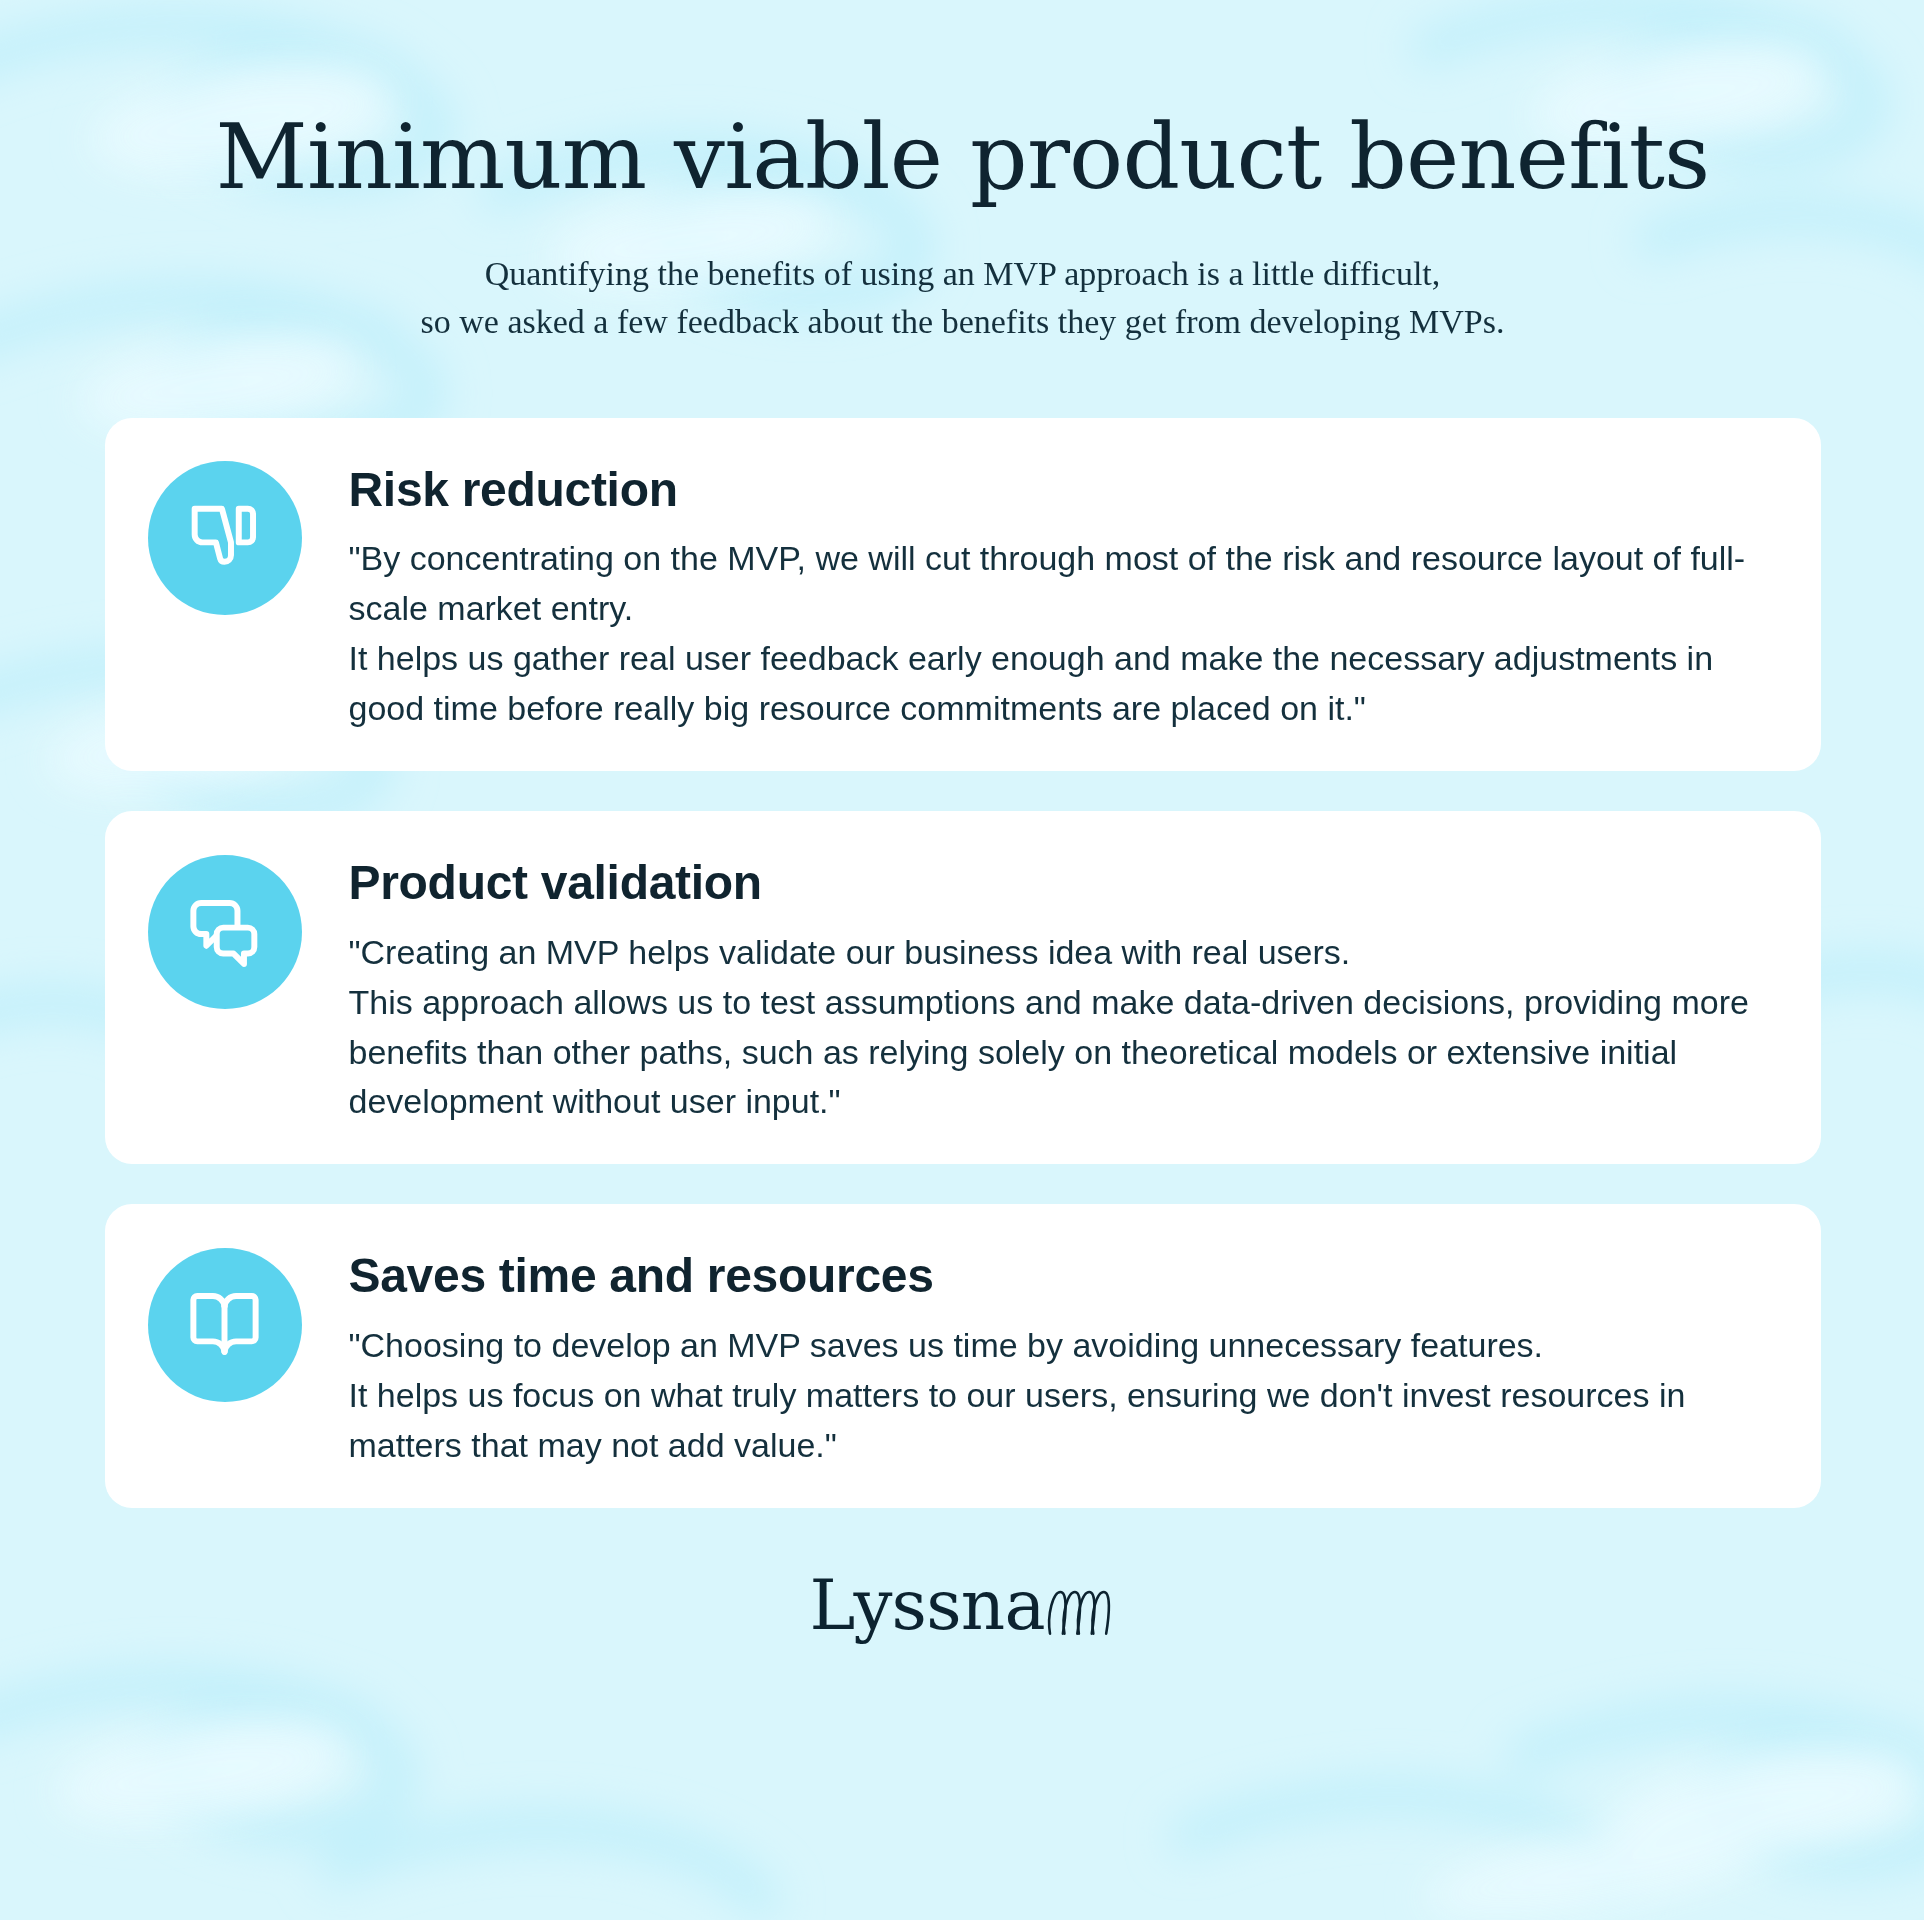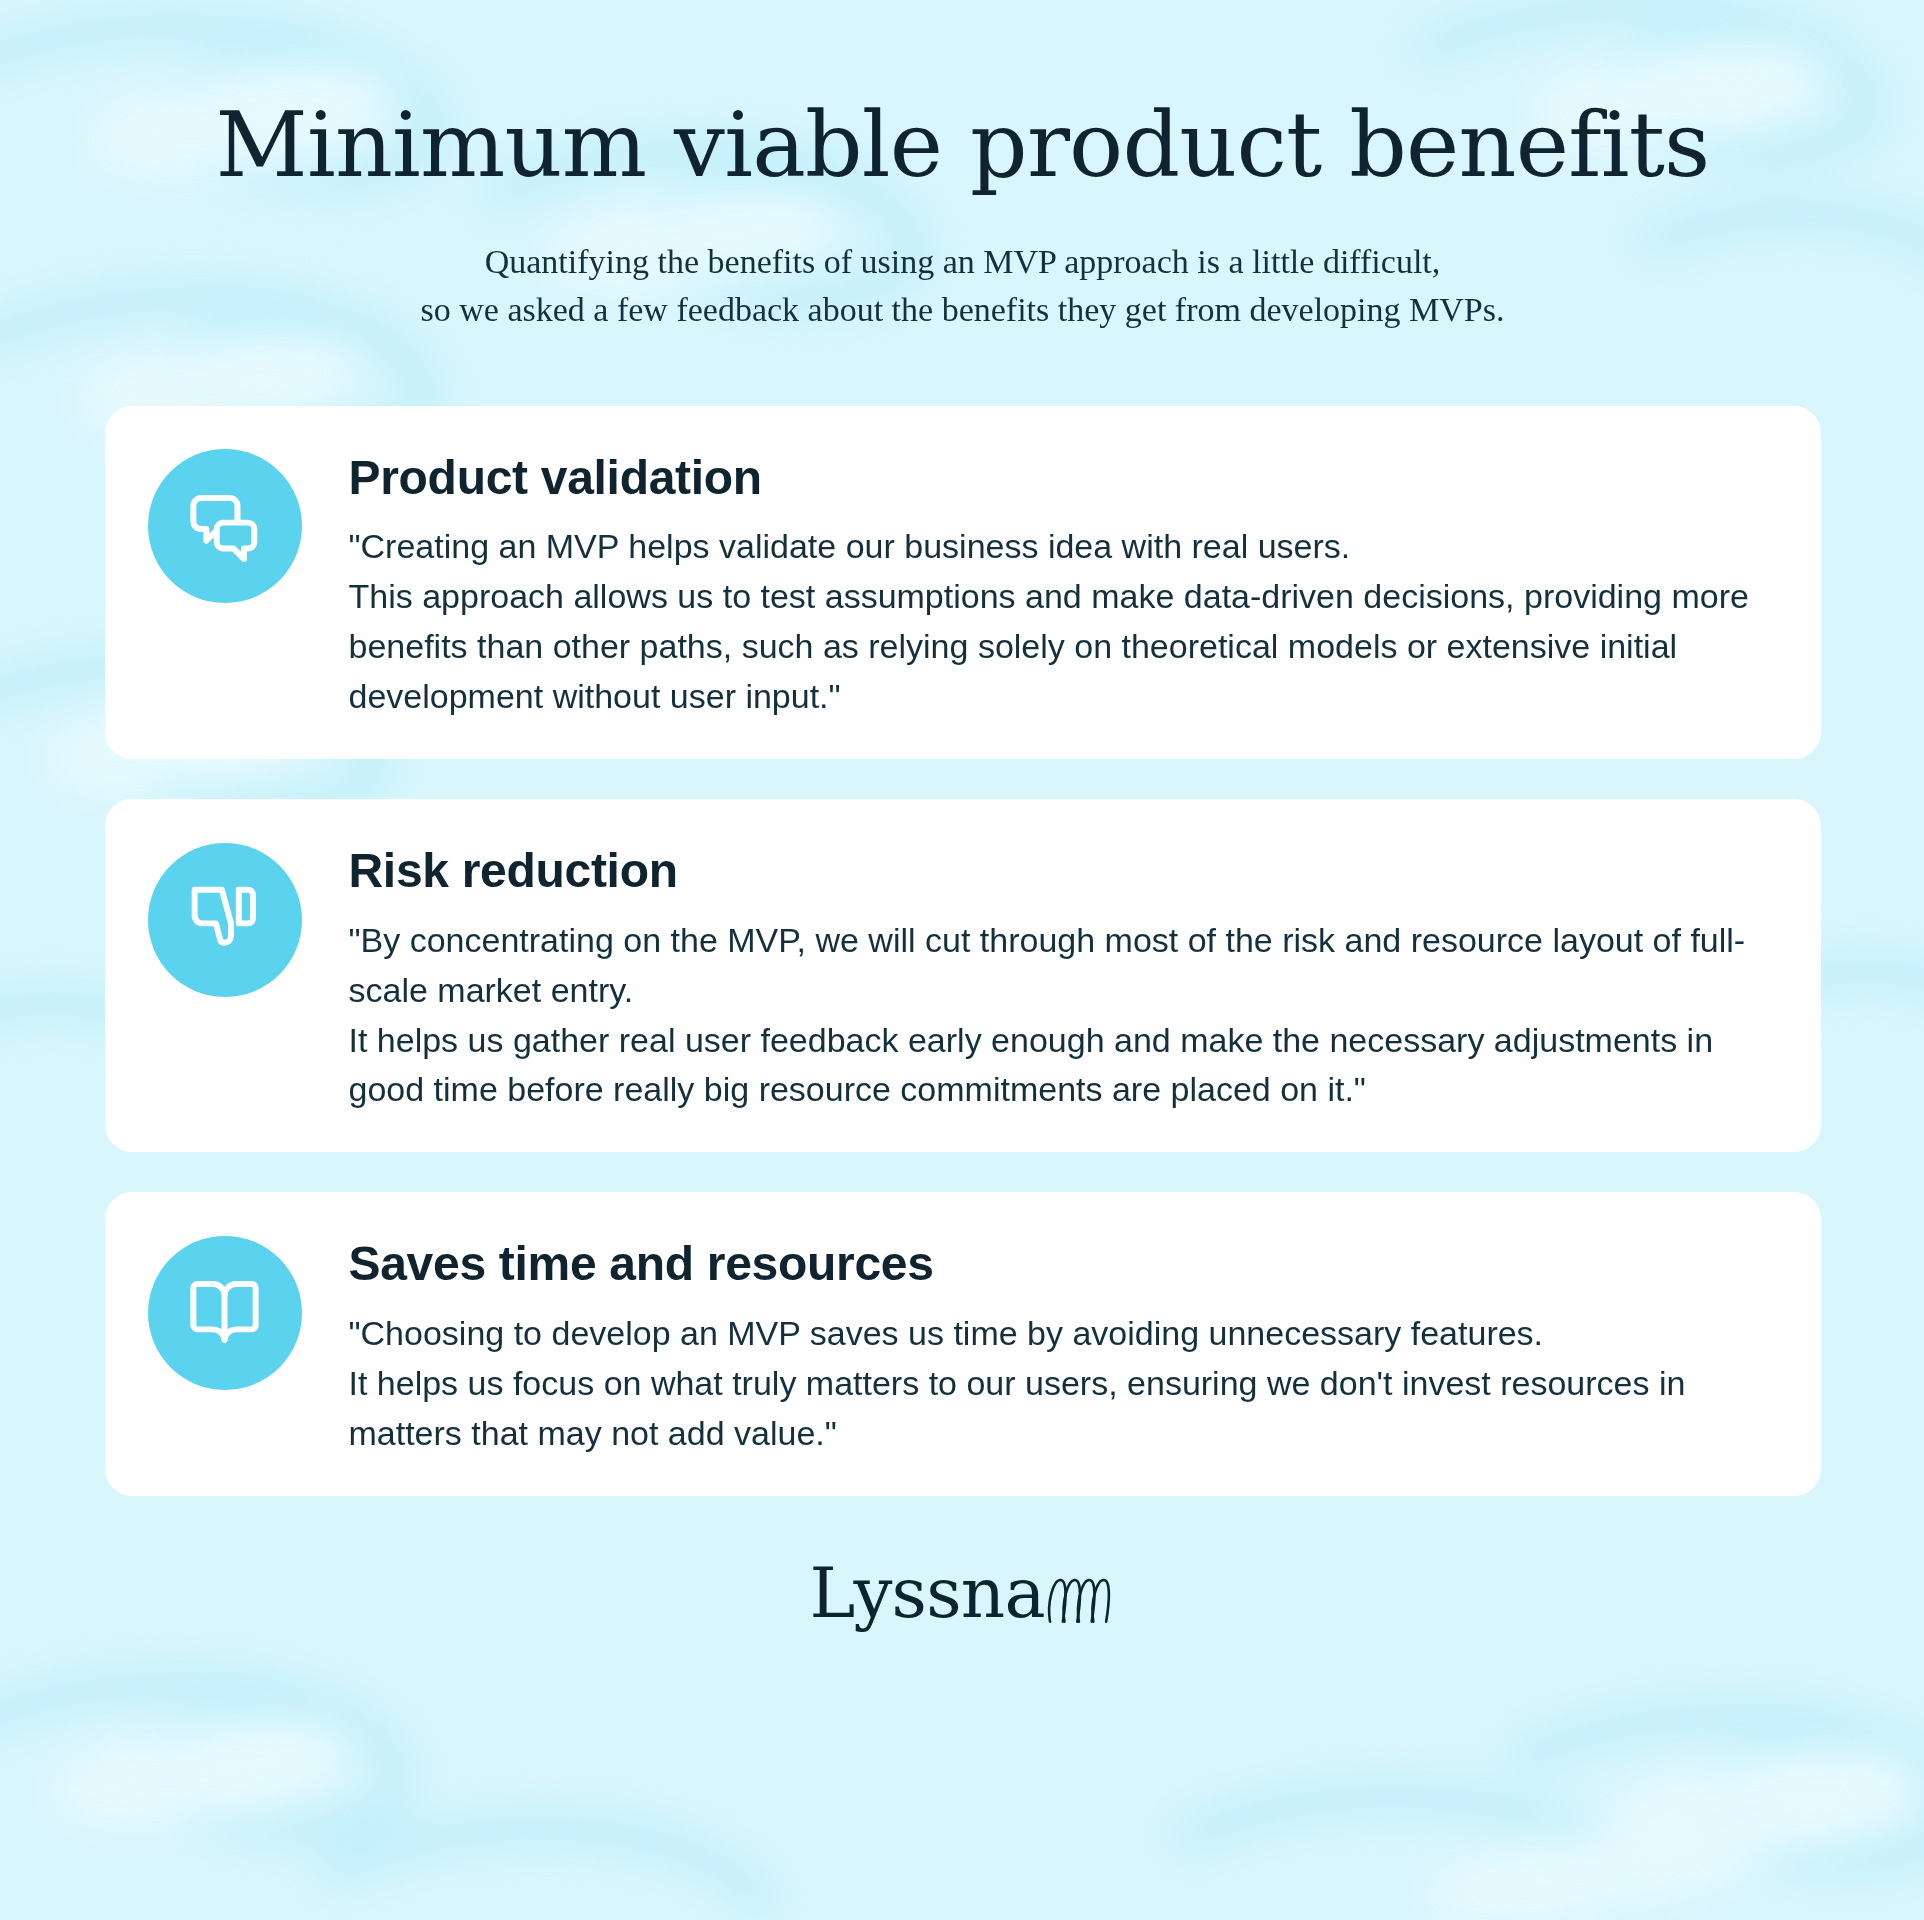--- a/index.html
+++ b/index.html
@@ -25,21 +25,21 @@
     pointer-events: none;
   }
   #bg-pattern svg { width: 100%; height: 100%; display: block; }
 
   
   #page {
     position: relative;
     z-index: 2;
     width: 1925px;
     height: 1920px;
-    padding: 0;
+    padding: 12px;
   }
 
   
   #header { text-align: center; padding-top: 95px; }
 
   #page-title {
     font-family: "DejaVu Serif", "Liberation Serif", serif;
     font-size: 90px;
     line-height: 1.12;
     font-weight: 400;
@@ -176,48 +176,48 @@
       <span class="sub-line">so we asked a few feedback about the benefits they get from developing MVPs.</span>
     </div>
   </header>
 
   <main id="cards">
 
     <section class="benefit-card">
       <div class="card-icon-wrap">
         <span>
           <svg viewBox="0 0 64 64" fill="none" xmlns="http://www.w3.org/2000/svg" stroke="#ffffff" stroke-width="4.6" stroke-linecap="round" stroke-linejoin="round">
+            <path d="M9 9 h21 l7 26 v10 a5 5 0 0 1 -5 5 a3.5 3.5 0 0 1 -3.4 -2.6 l-3.2 -12.4 h-10.4 a6 6 0 0 1 -6 -6 z"></path>
+            <path d="M43 9 h7 a4 4 0 0 1 4 4 v18 a4 4 0 0 1 -4 4 h-7 z"></path>
+          </svg>
+        </span>
+      </div>
+      <div class="card-body">
+        <h2 class="card-heading">Risk reduction</h2>
+        <div class="card-text">
+          <span class="para">"By concentrating on the MVP, we will cut through most of the risk and resource layout of full-scale market entry.</span>
+          <span class="para">It helps us gather real user feedback early enough and make the necessary adjustments in good time before really big resource commitments are placed on it."</span>
+        </div>
+      </div>
+    </section>
+
+    <section class="benefit-card">
+      <div class="card-icon-wrap">
+        <span>
+          <svg viewBox="0 0 64 64" fill="none" xmlns="http://www.w3.org/2000/svg" stroke="#ffffff" stroke-width="4.6" stroke-linecap="round" stroke-linejoin="round">
             <path d="M8 16 a6 6 0 0 1 6-6 h22 a6 6 0 0 1 6 6 v12 a6 6 0 0 1 -6 6 h-9 l-9 9 v-9 h-4 a6 6 0 0 1 -6 -6 z"></path>
             <path d="M26 34 a5 5 0 0 1 5-5 h19 a5 5 0 0 1 5 5 v10 a5 5 0 0 1 -5 5 h-3 v8 l-8 -8 h-8 a5 5 0 0 1 -5 -5 z" fill="#5bd3ee"></path>
           </svg>
         </span>
       </div>
       <div class="card-body">
         <h2 class="card-heading">Product validation</h2>
         <div class="card-text">
           <span class="para">"Creating an MVP helps validate our business idea with real users.</span>
           <span class="para">This approach allows us to test assumptions and make data-driven decisions, providing more benefits than other paths, such as relying solely on theoretical models or extensive initial development without user input."</span>
-        </div>
-      </div>
-    </section>
-
-    <section class="benefit-card">
-      <div class="card-icon-wrap">
-        <span>
-          <svg viewBox="0 0 64 64" fill="none" xmlns="http://www.w3.org/2000/svg" stroke="#ffffff" stroke-width="4.6" stroke-linecap="round" stroke-linejoin="round">
-            <path d="M9 9 h21 l7 26 v10 a5 5 0 0 1 -5 5 a3.5 3.5 0 0 1 -3.4 -2.6 l-3.2 -12.4 h-10.4 a6 6 0 0 1 -6 -6 z"></path>
-            <path d="M43 9 h7 a4 4 0 0 1 4 4 v18 a4 4 0 0 1 -4 4 h-7 z"></path>
-          </svg>
-        </span>
-      </div>
-      <div class="card-body">
-        <h2 class="card-heading">Risk reduction</h2>
-        <div class="card-text">
-          <span class="para">"By concentrating on the MVP, we will cut through most of the risk and resource layout of full-scale market entry.</span>
-          <span class="para">It helps us gather real user feedback early enough and make the necessary adjustments in good time before really big resource commitments are placed on it."</span>
         </div>
       </div>
     </section>
 
     <section class="benefit-card">
       <div class="card-icon-wrap">
         <span>
           <svg viewBox="0 0 64 64" fill="none" xmlns="http://www.w3.org/2000/svg" stroke="#ffffff" stroke-width="4.6" stroke-linecap="round" stroke-linejoin="round">
             <path d="M32 18 a9 9 0 0 0 -9 -8 h-12 a3 3 0 0 0 -3 3 v29 a3 3 0 0 0 3 3 h12 a9 9 0 0 1 9 8"></path>
             <path d="M32 18 a9 9 0 0 1 9 -8 h12 a3 3 0 0 1 3 3 v29 a3 3 0 0 1 -3 3 h-12 a9 9 0 0 0 -9 8"></path>

